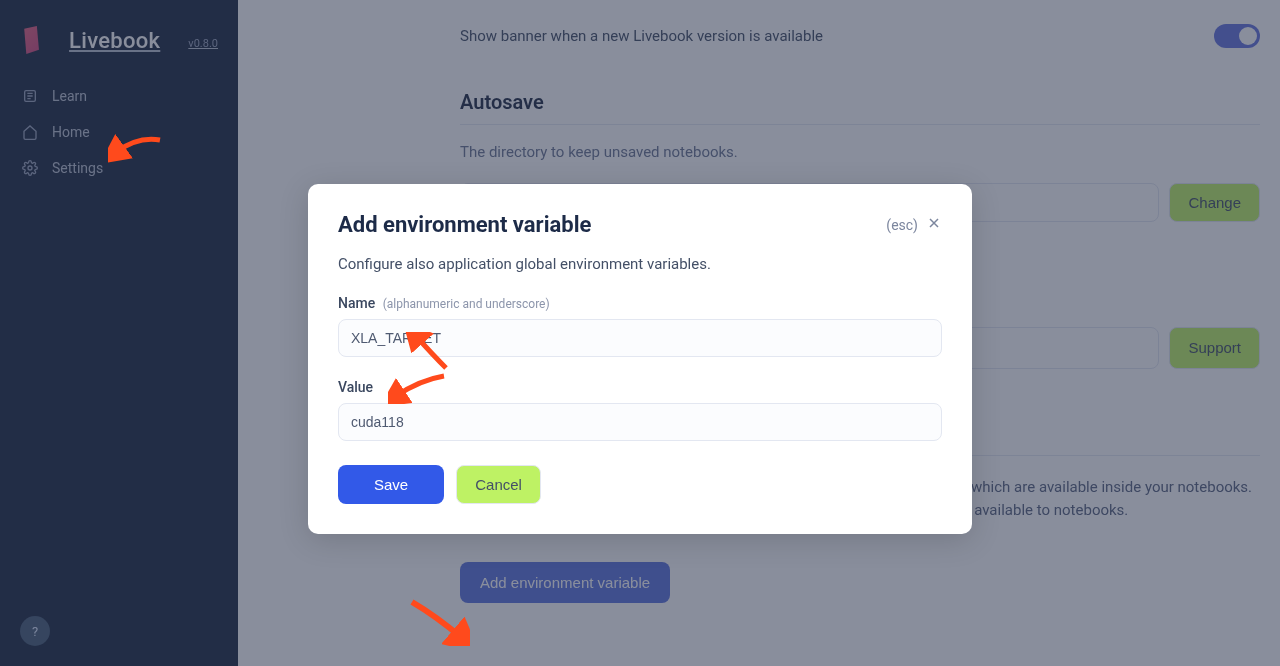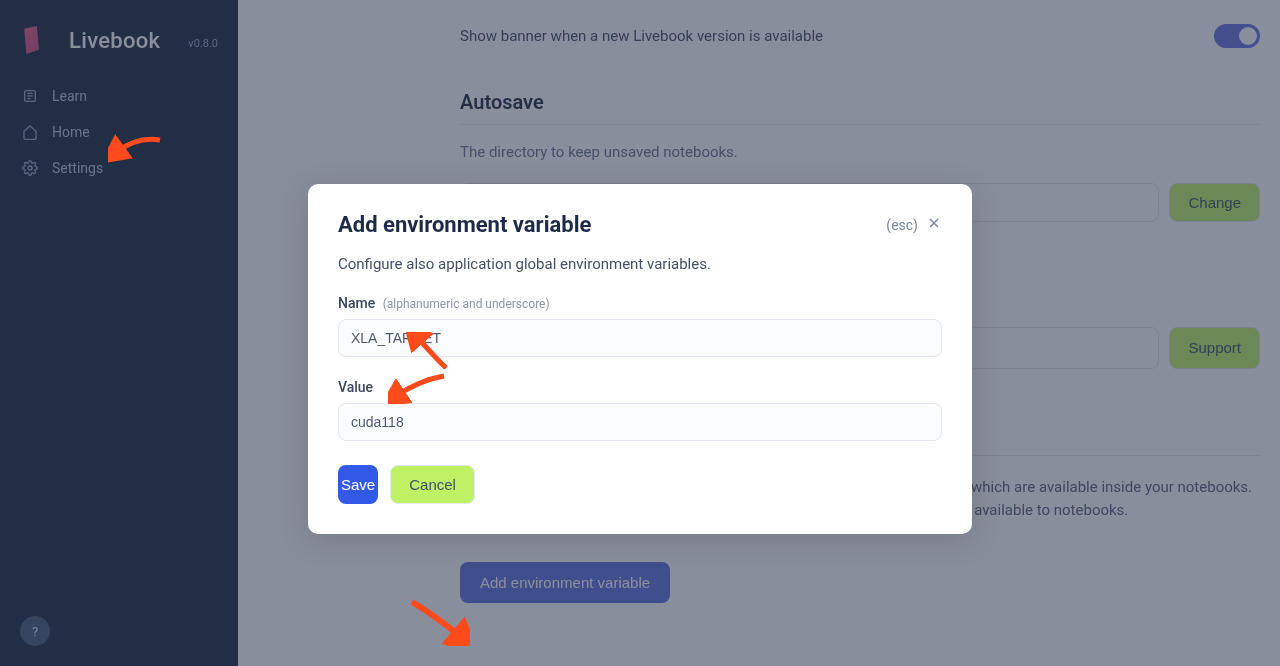--- a/index.html
+++ b/index.html
@@ -18,20 +18,21 @@
       height: 100%;
       background: #1c2941;
       color: #b9c0d1;
       padding: 20px 0;
     }
     .logo-row {
       display: flex;
       align-items: center;
       gap: 28px;
       padding: 6px 20px 24px 20px;
+      text-decoration: underline;
     }
     .logo-icon {
       width: 28px; height: 28px;
       background: linear-gradient(135deg, #ff6b8a, #e74c86);
       clip-path: polygon(20% 10%, 80% 0%, 90% 85%, 30% 100%);
       opacity: 0.9;
     }
     .logo-text { color: #fff; font-size: 22px; font-weight: 500; letter-spacing: 0.3px; }
     .version { color: #9aa4bd; font-size: 11px; margin-top: 6px; }
     .nav-item {
@@ -104,21 +105,21 @@
     .field-label { margin-top: 22px; font-size: 14px; color: #3a475f; font-weight: 500; }
     .field-hint { font-size: 12px; color: #8c95ab; font-weight: 400; margin-left: 4px; }
     .text-input {
       width: 100%; margin-top: 8px; border: 1px solid #e3e7f1;
       border-radius: 8px; background: #fbfcfe; padding: 10px 12px;
       font-size: 14px; color: #4f5a71;
     }
     .modal-actions { display: flex; gap: 12px; margin-top: 24px; }
     .btn-primary {
       background: #3259e8; color: #fff; border: none; border-radius: 8px;
-      padding: 10px 3px; font-size: 15px; cursor: pointer;
+      padding: 10px 36px; font-size: 15px; cursor: pointer;
     }
     .help-fab {
       position: absolute; left: 20px; bottom: 20px; z-index: 30;
       width: 30px; height: 30px; border-radius: 50%; background: #36455f;
       color: #7c869e; font-size: 13px; display: flex; align-items:center; justify-content:center;
       cursor: pointer;
     }
     .arrow {
       position: absolute; z-index: 40; pointer-events:none;
     }

